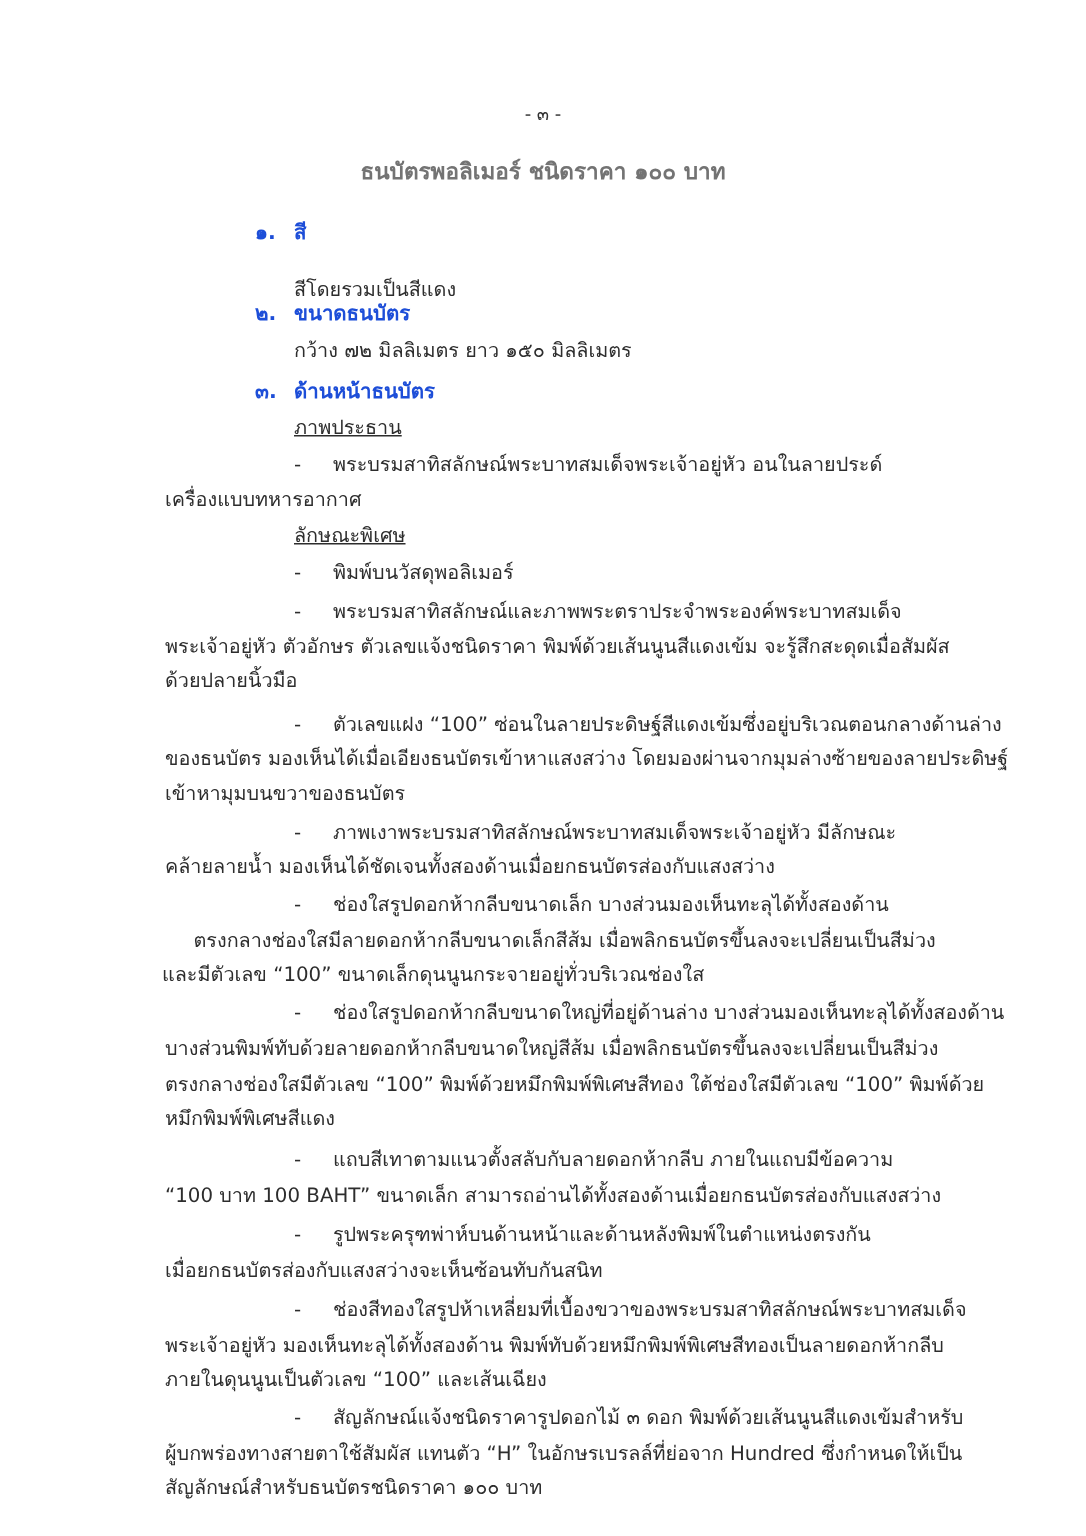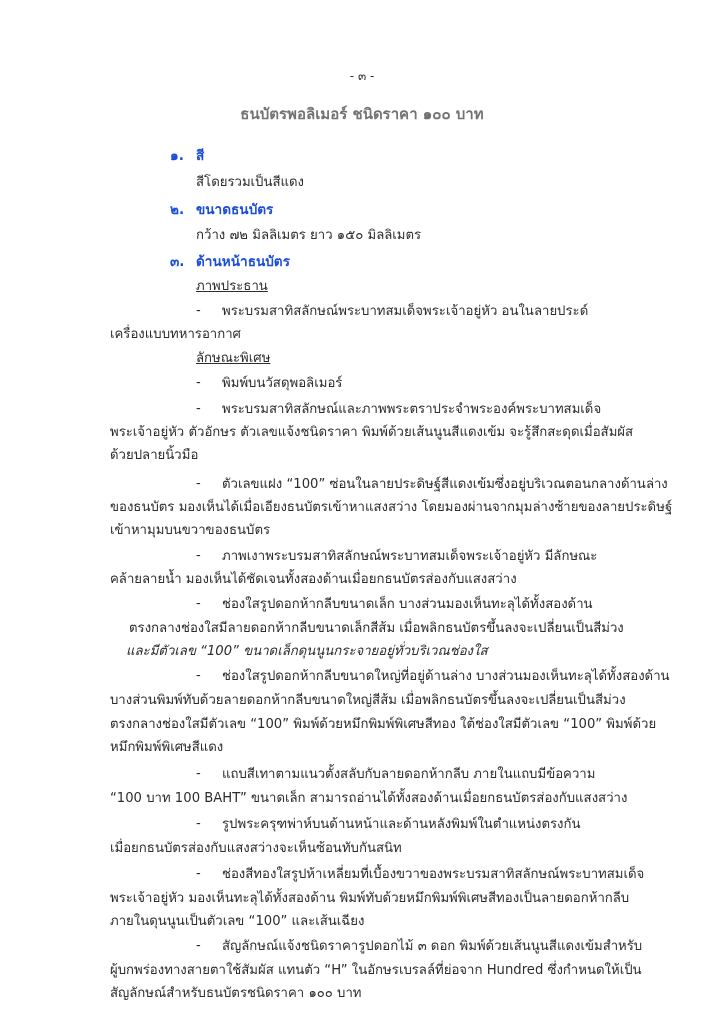--- a/index.html
+++ b/index.html
@@ -30,21 +30,21 @@
 <body>
 
 <div class="page">
 
   <div class="pagenum">- ๓ -</div>
   <div class="title">ธนบัตรพอลิเมอร์ ชนิดราคา ๑๐๐ บาท</div>
 
   <div class="ln hd" style="top:145px; left:170px;">
     <span class="num">๑.</span><span>สี</span>
   </div>
-  <div class="ln" style="top:172px; left:196px;text-align:center;">สีโดยรวมเป็นสีแดง</div>
+  <div class="ln" style="top:184px; left:196px;text-align:center;">สีโดยรวมเป็นสีแดง</div>
 
   <div class="ln hd" style="top:199px; left:170px;">
     <span class="num">๒.</span><span>ขนาดธนบัตร</span>
   </div>
   <div class="ln" style="top:225px; left:196px;">กว้าง ๗๒ มิลลิเมตร  ยาว ๑๕๐ มิลลิเมตร</div>
 
   <div class="ln hd" style="top:251px; left:170px;">
     <span class="num">๓.</span><span>ด้านหน้าธนบัตร</span>
   </div>
 
@@ -74,21 +74,21 @@
 
   <div class="ln" style="top:546px; left:196px;">
     <span class="dash">-</span><span>ภาพเงาพระบรมสาทิสลักษณ์พระบาทสมเด็จพระเจ้าอยู่หัว มีลักษณะ</span>
   </div>
   <div class="ln" style="top:569px; left:110px;">คล้ายลายน้ำ มองเห็นได้ชัดเจนทั้งสองด้านเมื่อยกธนบัตรส่องกับแสงสว่าง</div>
 
   <div class="ln" style="top:594px; left:196px;">
     <span class="dash">-</span><span>ช่องใสรูปดอกห้ากลีบขนาดเล็ก บางส่วนมองเห็นทะลุได้ทั้งสองด้าน</span>
   </div>
   <div class="ln" style="top:618px; left:114px;margin-left:15px;">ตรงกลางช่องใสมีลายดอกห้ากลีบขนาดเล็กสีส้ม เมื่อพลิกธนบัตรขึ้นลงจะเปลี่ยนเป็นสีม่วง</div>
-  <div class="ln" style="top:641px; left:126px;font-style:italic;">และมีตัวเลข “100” ขนาดเล็กดุนนูนกระจายอยู่ทั่วบริเวณช่องใส</div>
+  <div class="ln" style="top:641px; left:108px;">และมีตัวเลข “100” ขนาดเล็กดุนนูนกระจายอยู่ทั่วบริเวณช่องใส</div>
 
   <div class="ln" style="top:666px; left:196px;">
     <span class="dash">-</span><span>ช่องใสรูปดอกห้ากลีบขนาดใหญ่ที่อยู่ด้านล่าง บางส่วนมองเห็นทะลุได้ทั้งสองด้าน</span>
   </div>
   <div class="ln" style="top:690px; left:110px;">บางส่วนพิมพ์ทับด้วยลายดอกห้ากลีบขนาดใหญ่สีส้ม เมื่อพลิกธนบัตรขึ้นลงจะเปลี่ยนเป็นสีม่วง</div>
   <div class="ln" style="top:714px; left:110px;">ตรงกลางช่องใสมีตัวเลข “100” พิมพ์ด้วยหมึกพิมพ์พิเศษสีทอง ใต้ช่องใสมีตัวเลข “100” พิมพ์ด้วย</div>
   <div class="ln" style="top:737px; left:110px;">หมึกพิมพ์พิเศษสีแดง</div>
 
   <div class="ln" style="top:764px; left:196px;">
     <span class="dash">-</span><span>แถบสีเทาตามแนวตั้งสลับกับลายดอกห้ากลีบ ภายในแถบมีข้อความ</span>

